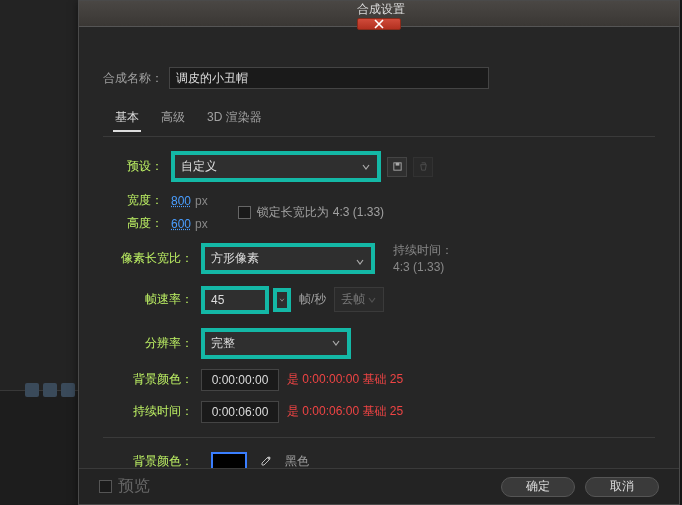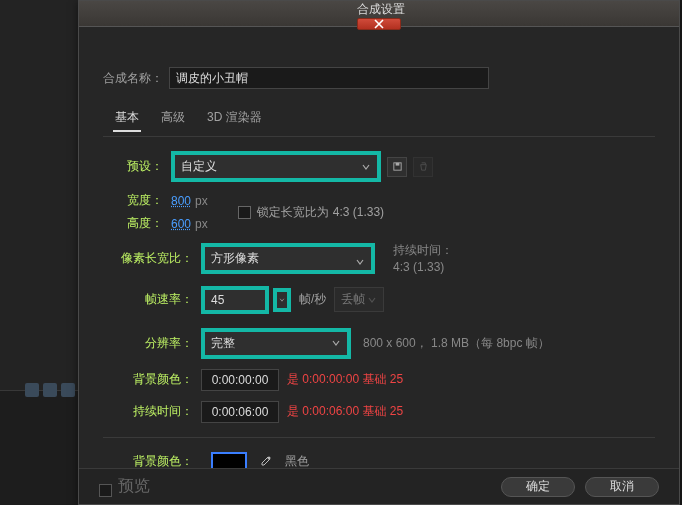--- a/index.html
+++ b/index.html
@@ -39,21 +39,21 @@
     .select.fps-drop { width: 18px; justify-content: center; padding: 3px 2px; }
     .fps-mode { width: 50px; background: #2a2a2a; border: 1px solid #3a3a3a; padding: 3px 6px; color: #777; margin-left: 8px; display: flex; align-items: center; justify-content: space-between; }
     .select.res { width: 150px; }
     .res-info { color: #888; margin-left: 12px; }
     .tc-input { background: #1a1a1a; border: 1px solid #444; color: #ddd; padding: 3px 6px; font-size: 12px; width: 78px; text-align: center; }
     .tc-note { color: #ef4444; margin-left: 8px; }
     .swatch { width: 36px; height: 20px; background: #000; border: 2px solid #3a7eff; margin-left: 10px; cursor: pointer; }
     .eyedropper { width: 20px; height: 20px; margin-left: 8px; display: flex; align-items: center; justify-content: center; cursor: pointer; }
     .color-name { margin-left: 10px; color: #a0a0a0; }
     .footer { position: absolute; bottom: 0; left: 0; right: 0; height: 36px; border-top: 1px solid #3a3a3a; display: flex; align-items: center; padding: 0 20px; background: #232323; }
-    .preview-check { display: flex; align-items: flex-end; flex: 1; }
+    .preview-check { display: flex; align-items: center; flex: 1; }
     .preview-check .checkbox { border-color: #555; }
     .preview-check span { color: #666; }
     .btn { width: 74px; height: 20px; background: #3a3a3a; border: 1px solid #555; border-radius: 10px; color: #ddd; font-size: 12px; display: flex; align-items: center; justify-content: center; cursor: pointer; margin-left: 10px; }
     .section-gap { height: 4px; }
   </style>
 </head>
 <body>
 
 <div class="backdrop"></div>
 <div class="backdrop-footer"></div>
@@ -165,21 +165,20 @@
     <div class="section-gap"></div>
 
     <div class="row">
       <span class="label">分辨率：</span>
       <div class="select res">
         <span>完整</span>
         <svg class="chevron" viewBox="0 0 10 10">
             <path d="M2 3 L5 7 L8 3" stroke="#aaa" fill="none" stroke-width="1.2"></path>
           </svg>
       </div>
-      <span class="res-info">800 x 600， 1.8 MB（每 8bpc 帧）</span>
     </div>
 
     <div class="row">
       <span class="label">背景颜色：</span>
       <input class="tc-input" value="0:00:00:00" style="">
       <span class="tc-note">是 0:00:00:00  基础 25</span>
     </div>
 
     <div class="row">
       <span class="label">持续时间：</span>

